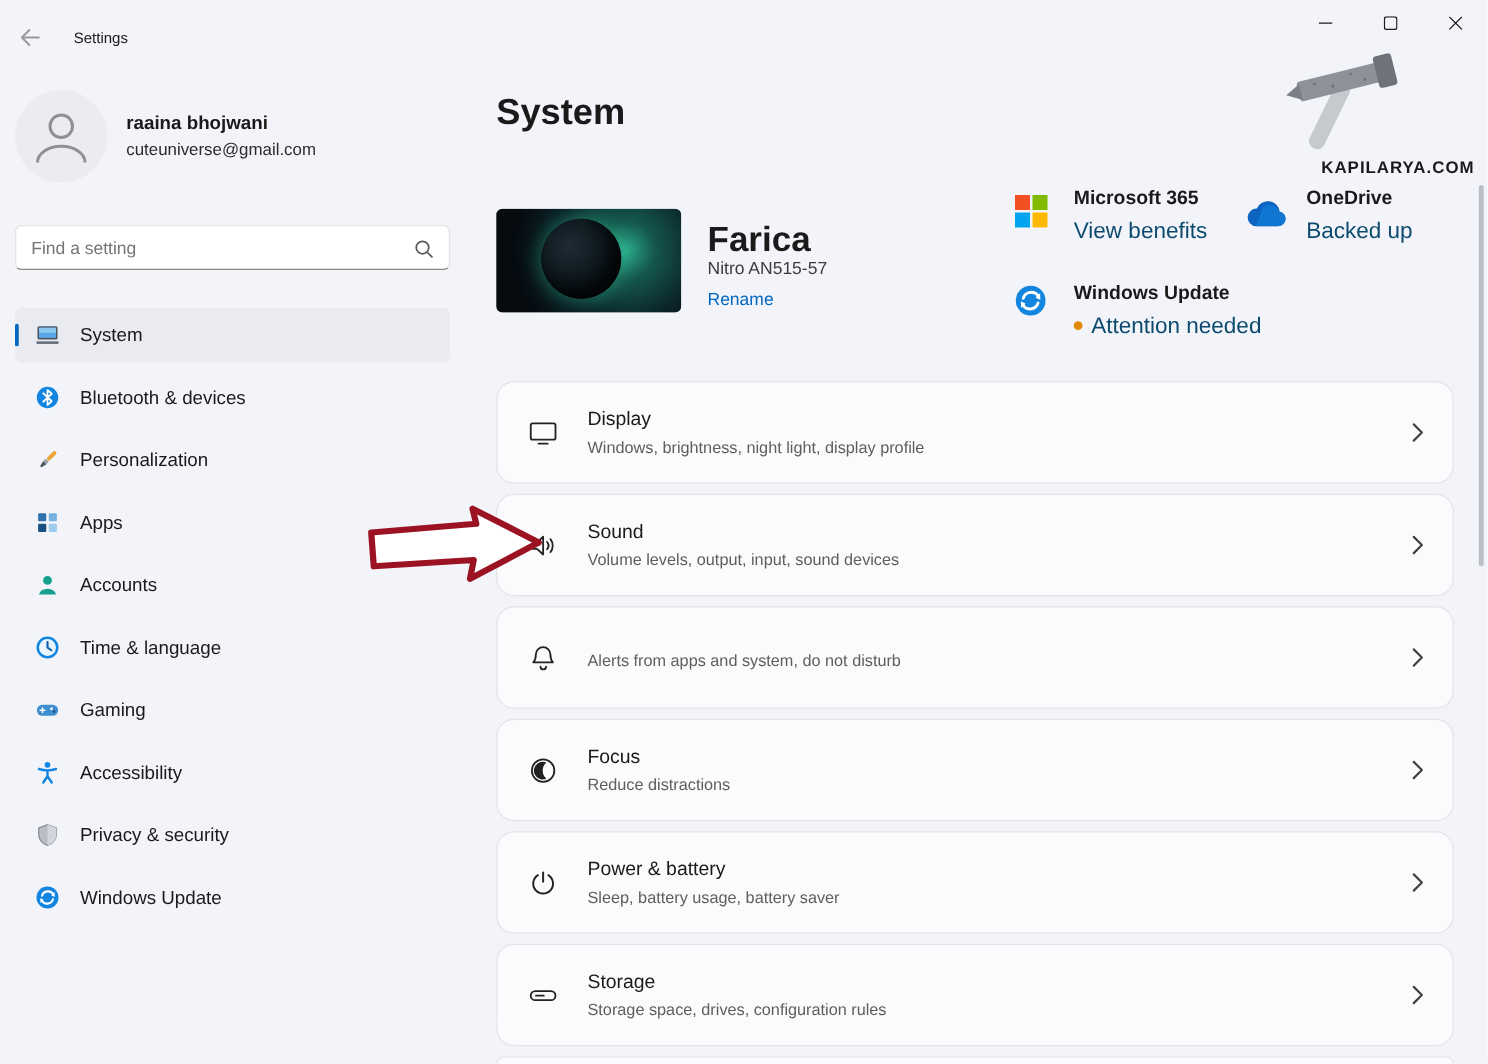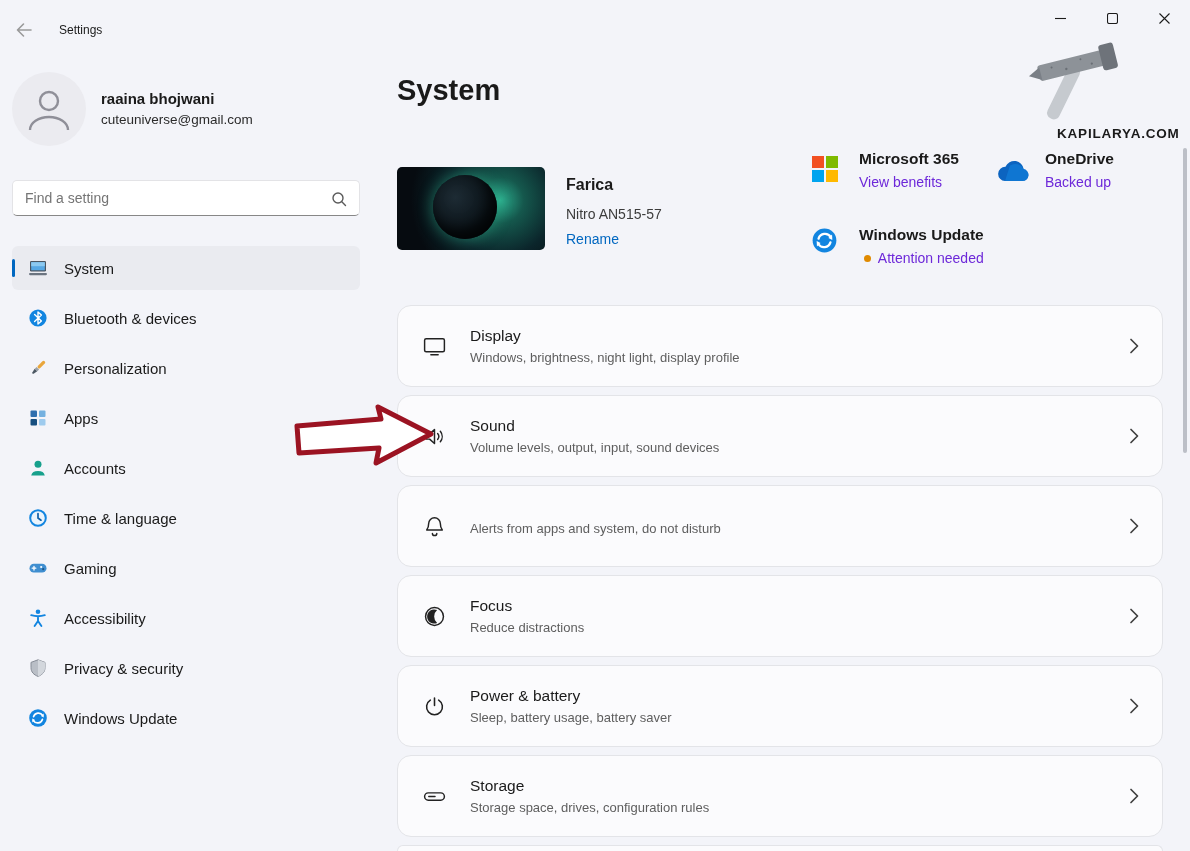--- a/index.html
+++ b/index.html
@@ -27,29 +27,29 @@
   .nav-item{position:relative;height:44px;margin-bottom:6px;border-radius:6px;display:flex;align-items:center;padding-left:16px;gap:16px;cursor:pointer;}
   .nav-item.selected{background:#eaebf0;}
   .accent-bar{position:absolute;left:0;top:13px;width:3px;height:18px;border-radius:2px;background:#0067c0;}
   .nav-icon{width:20px;height:20px;display:flex;align-items:center;justify-content:center;}
   .nav-label{font-size:15px;}
 
   
   .page-title{position:absolute;left:397px;top:74px;font-size:29px;font-weight:600;}
   .thumb{position:absolute;left:397px;top:167px;width:148px;height:83px;border-radius:5px;background:radial-gradient(circle at 70% 40%,#2ba98a 0%,#15584d 20%,rgba(12,42,48,.85) 48%,#060b10 78%),#05080d;overflow:hidden;}
   .planet{position:absolute;left:36px;top:8px;width:64px;height:64px;border-radius:50%;background:radial-gradient(circle at 35% 35%,#1d2b34,#0a1217 60%);box-shadow:0 0 14px 2px rgba(60,220,170,.35), inset -6px -8px 14px rgba(0,0,0,.8);}
-  .device-name{position:absolute;left:566px;top:176px;font-size:16px;font-weight:600;}
+  .device-name{position:absolute;left:566px;top:176px;font-size:28px;font-weight:600;}
   .device-model{position:absolute;left:566px;top:206px;font-size:14px;color:#3c3c3c;}
   .rename-link{position:absolute;left:566px;top:231px;font-size:14px;color:#0067c0;cursor:pointer;}
 
   
   .ms-logo{position:absolute;left:812px;top:156px;display:grid;grid-template-columns:12px 12px;grid-gap:2px;}
   .ms-logo span{width:12px;height:12px;display:block;}
   .st-title{font-size:15.5px;font-weight:600;}
-  .st-sub{font-size:14px;color:#6d28d9;margin-top:6px;}
+  .st-sub{font-size:18px;color:#0c4a6e;margin-top:6px;}
   .st-block{position:absolute;}
   .m365-text{left:859px;top:150px;}
   .onedrive-icon{position:absolute;left:996px;top:160px;}
   .onedrive-text{left:1045px;top:150px;}
   .wu-icon{position:absolute;left:811px;top:227px;width:27px;height:27px;}
   .wu-text{left:859px;top:226px;}
   .wu-subrow{display:flex;align-items:center;gap:7px;margin-top:6px;justify-content:flex-end;}
   .dot{width:7px;height:7px;border-radius:50%;background:#e08a00;}
 
   

